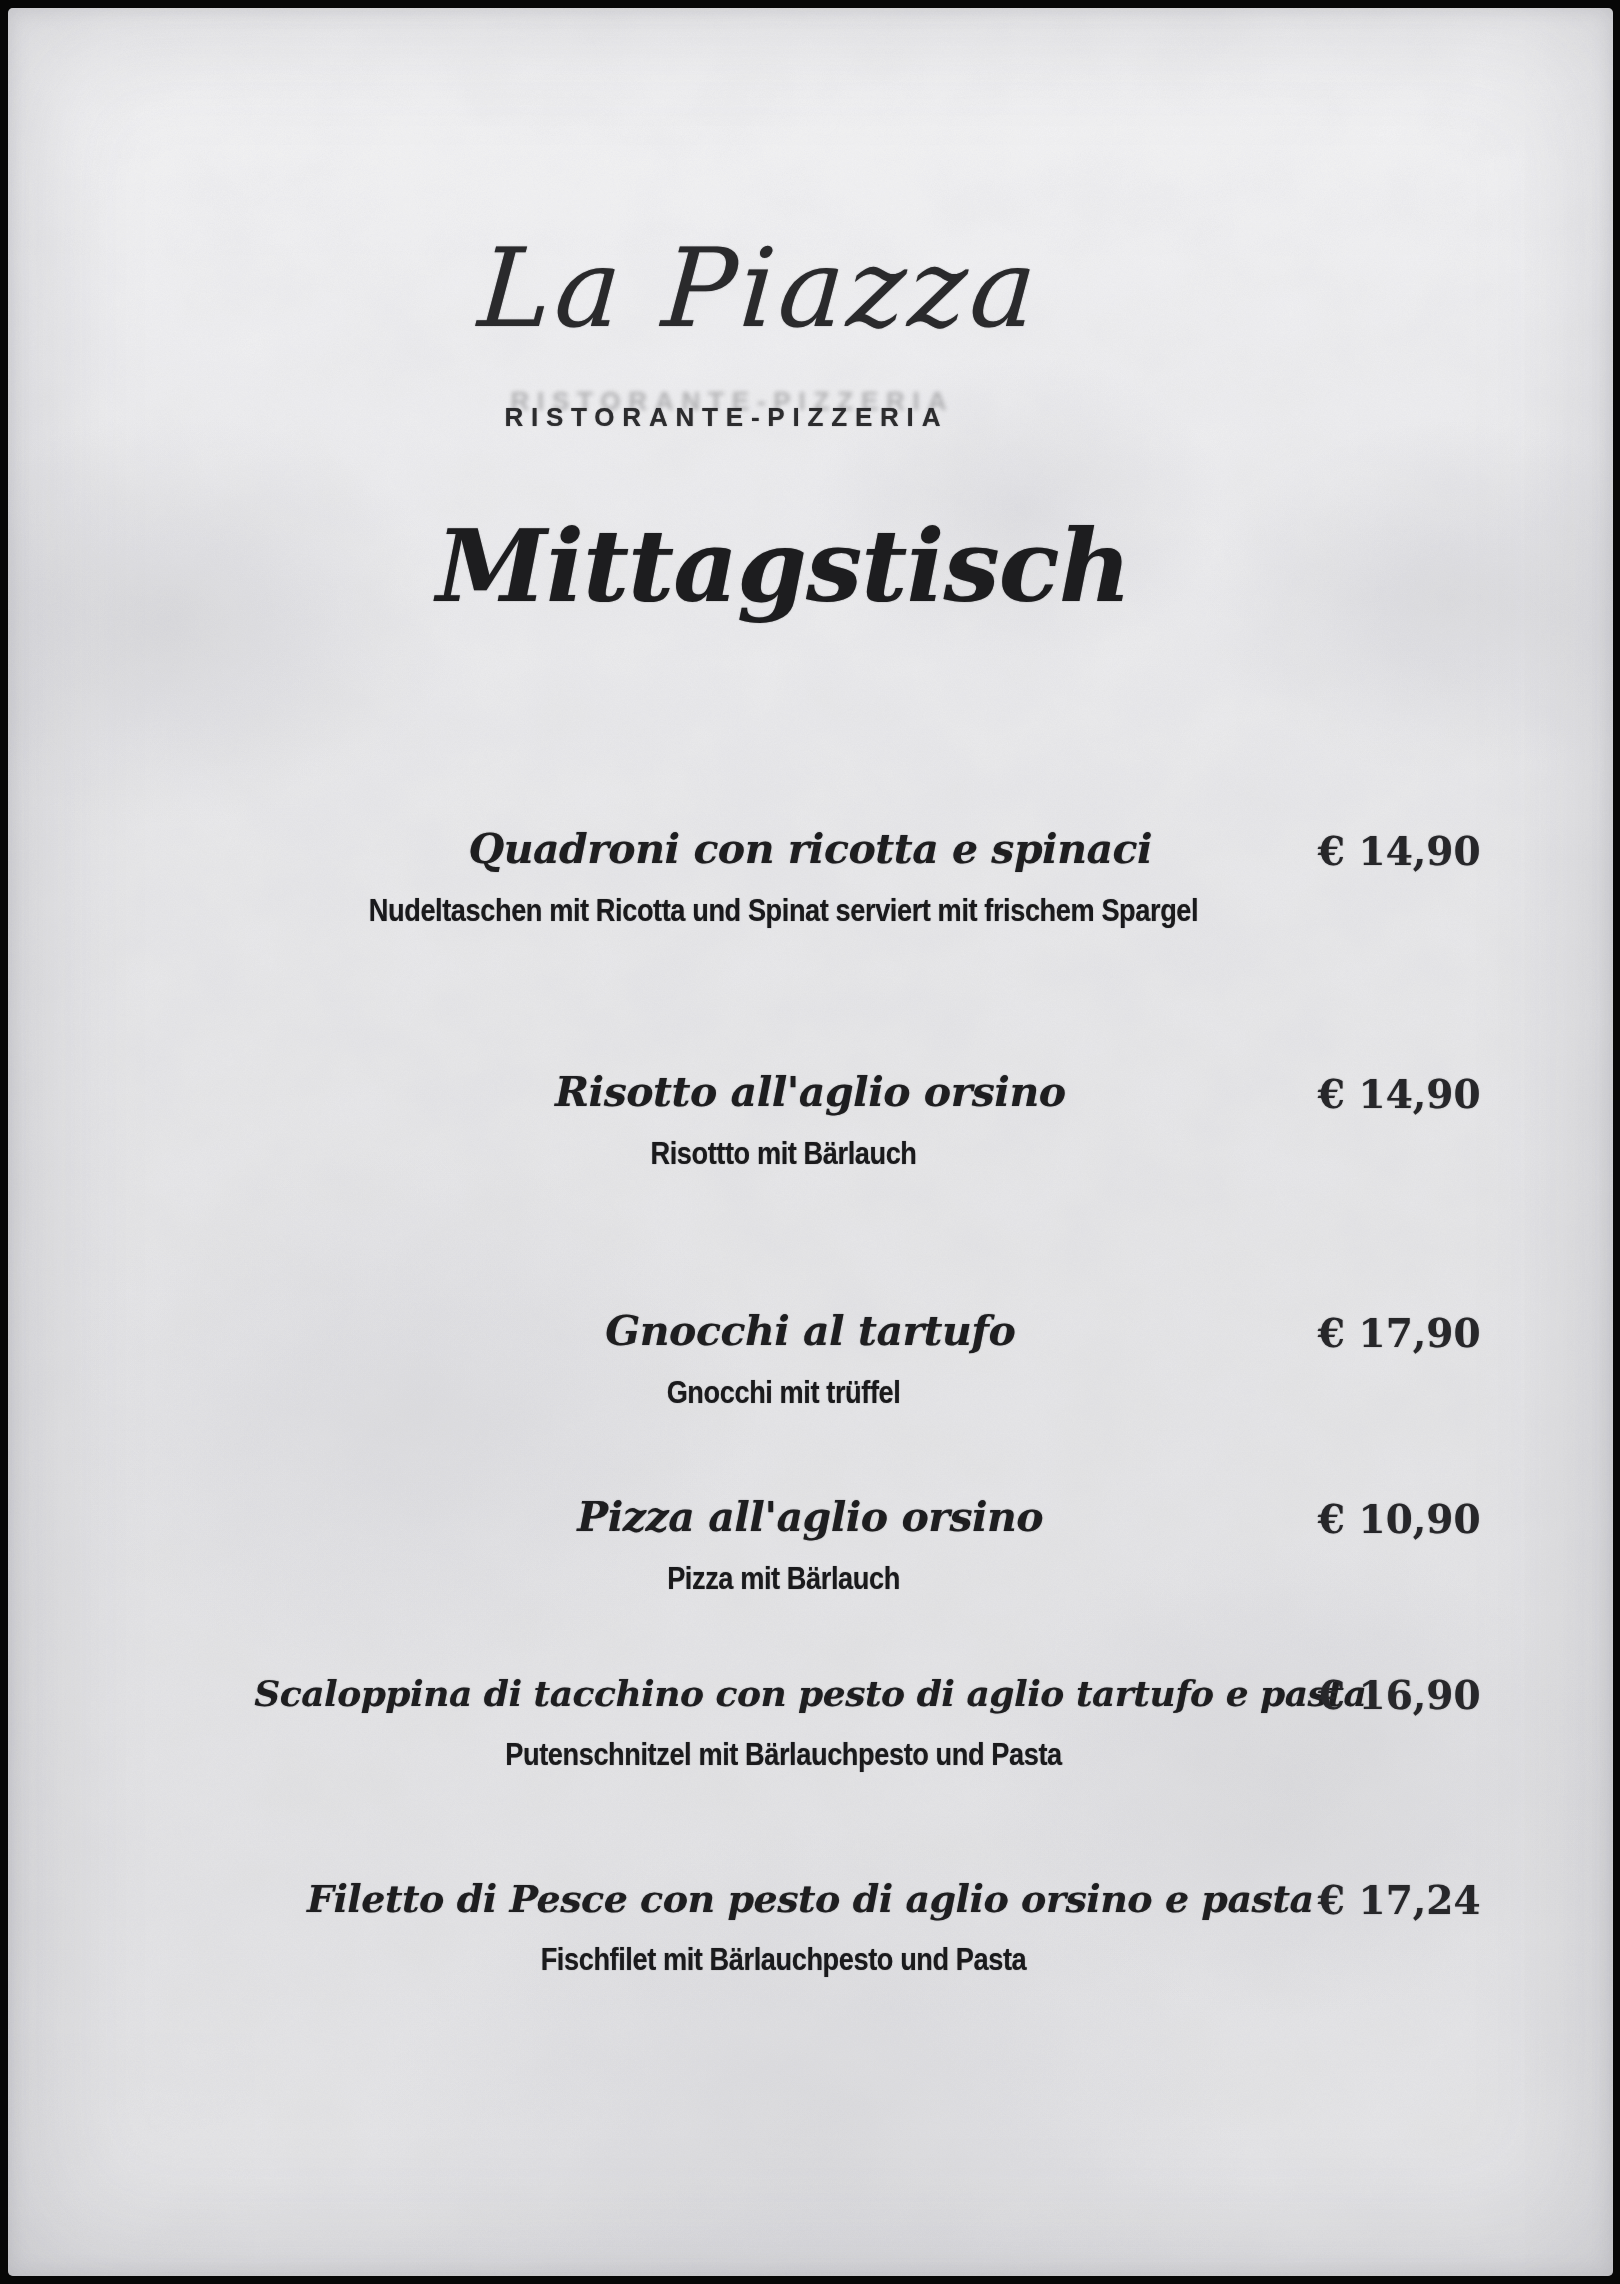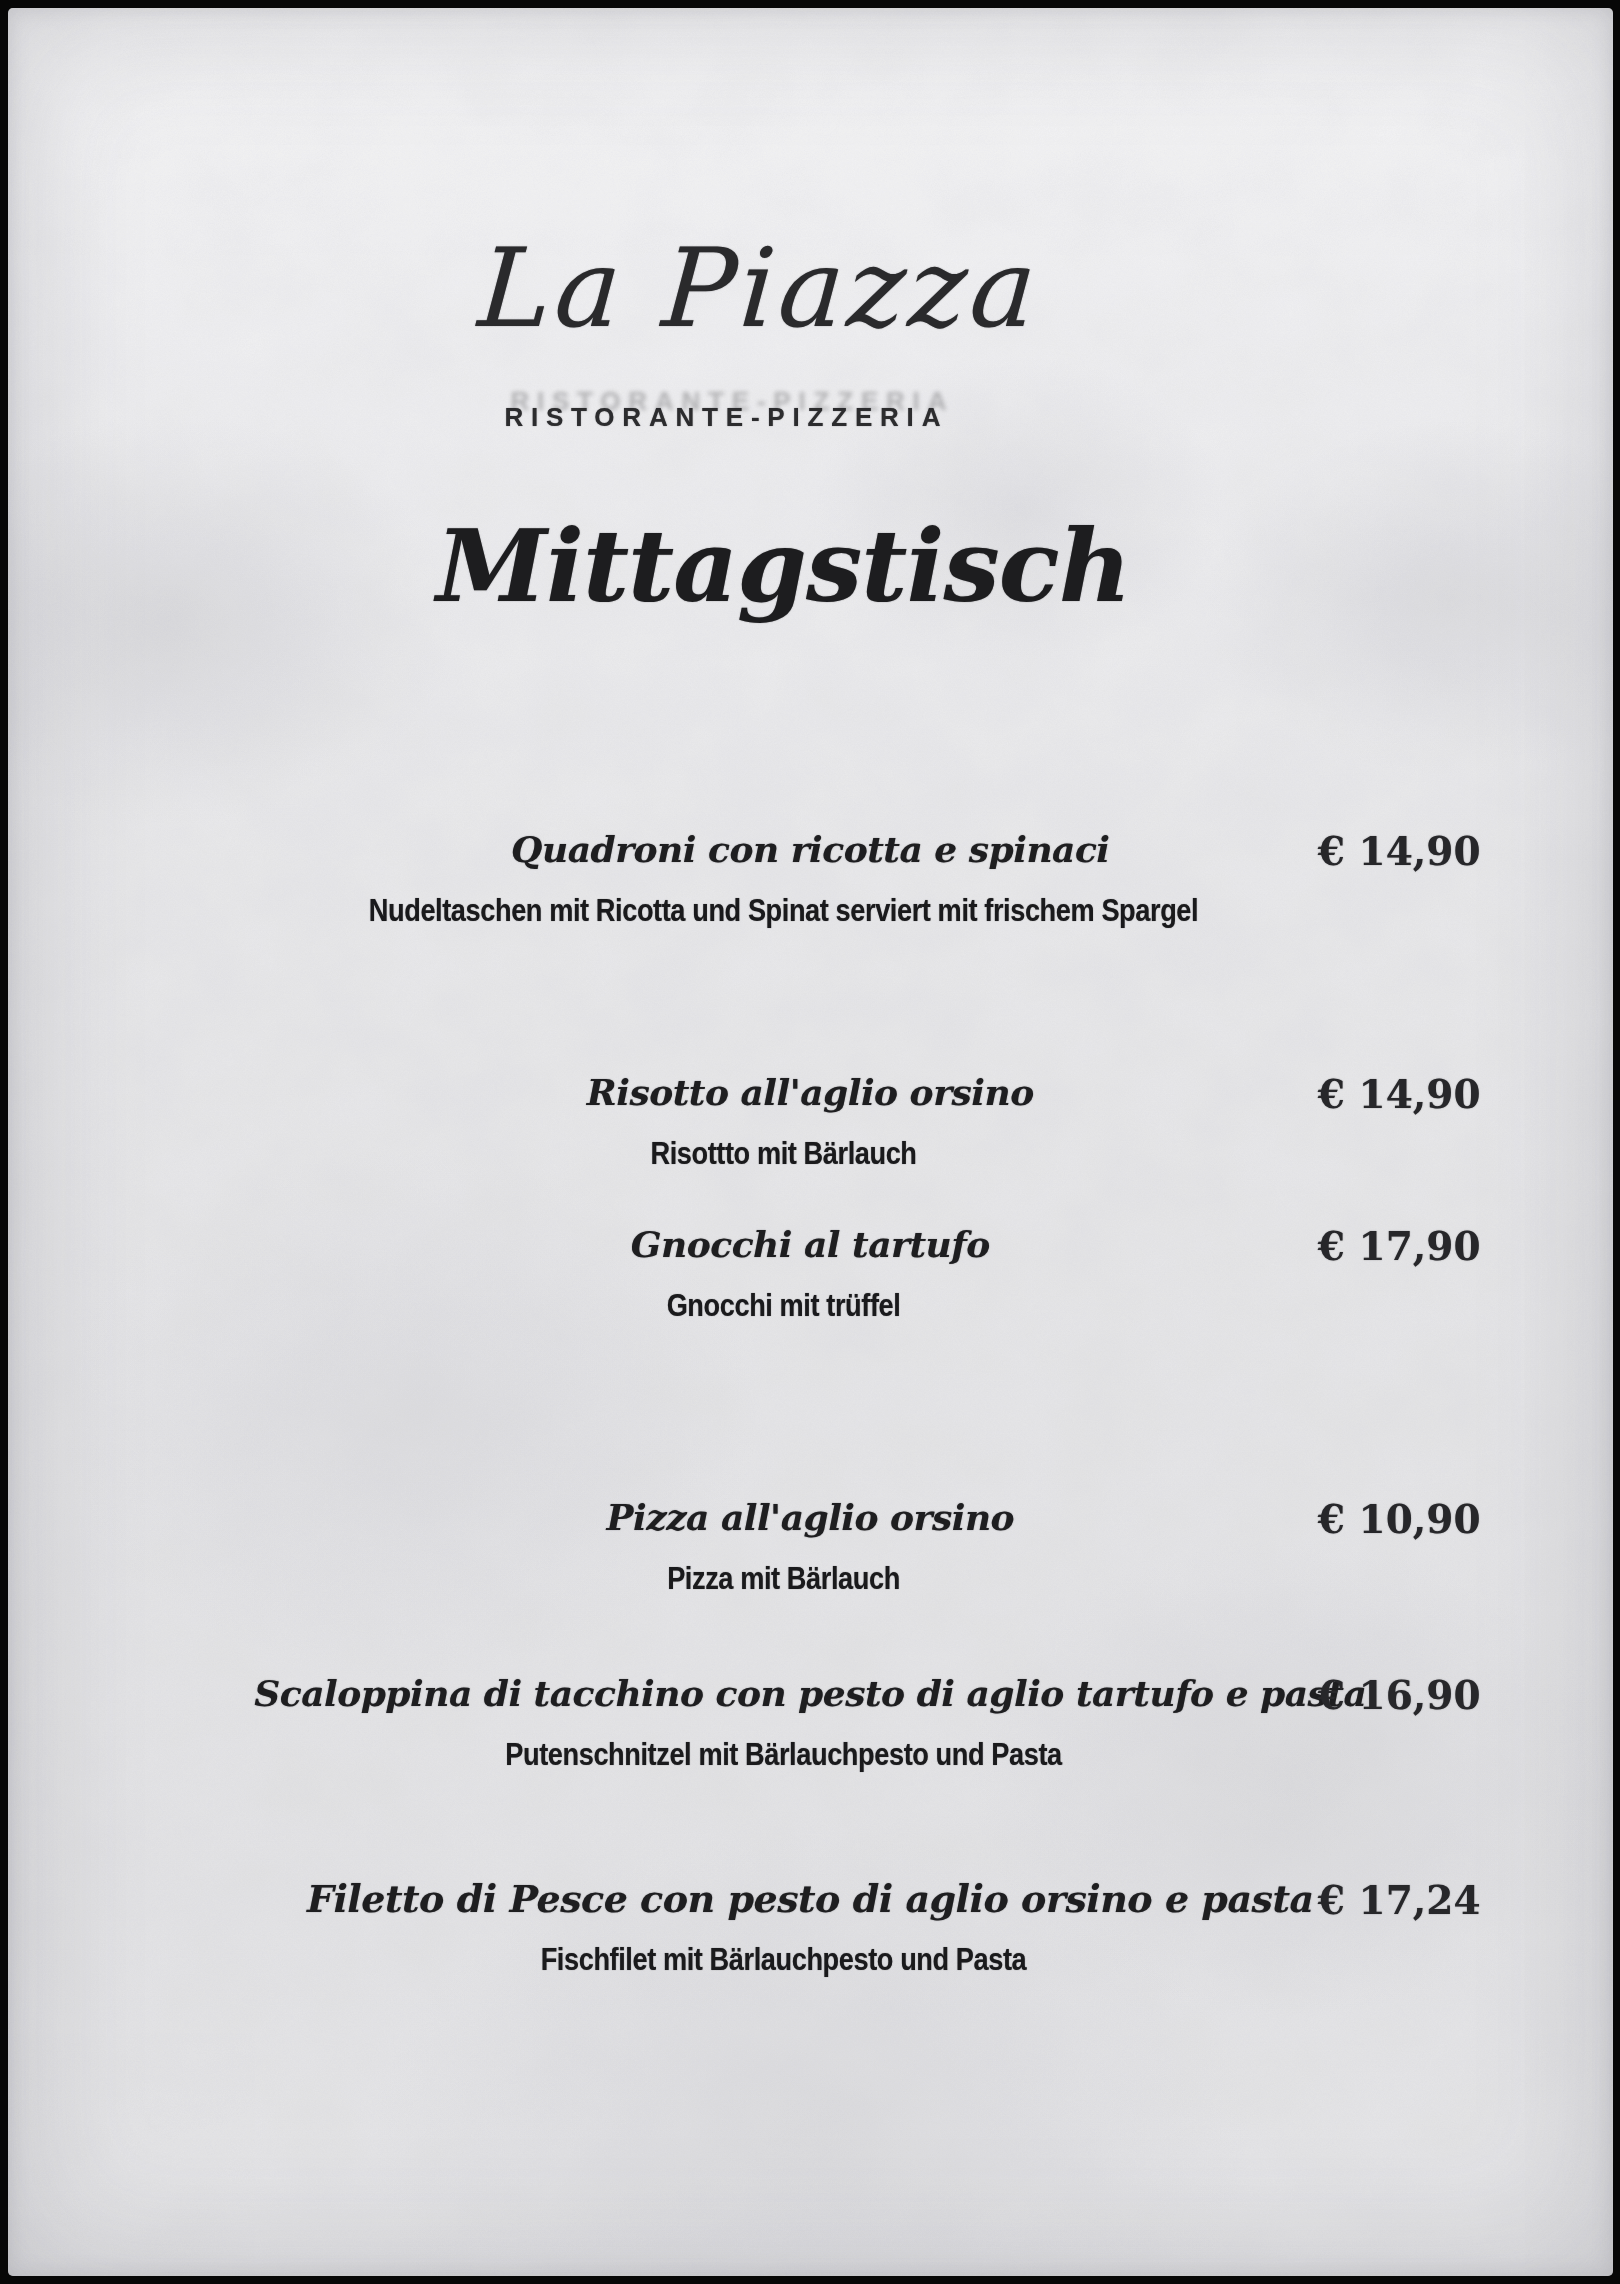--- a/index.html
+++ b/index.html
@@ -78,21 +78,21 @@
   
   .menu { position: absolute; inset: 0; }
   .menu-item { position: absolute; left: 0; width: 100%; }
   .item-name {
     width: 100%;
     text-align: center;
     line-height: 51px;
     font-family: "DejaVu Serif", serif;
     font-style: italic;
     font-weight: 600;
-    font-size: 36px;
+    font-size: 41px;
     letter-spacing: -0.5px;
     color: #1e1e20;
   }
   .menu-item.small .item-name { font-size: 36px; }
   .menu-item.smaller .item-name { font-size: 38px; }
   .item-desc {
     width: 100%;
     margin-top: 17.6px;
     position: relative; left: -27px;
     text-align: center;
@@ -148,21 +148,21 @@
         <div class="item-desc">Nudeltaschen mit Ricotta und Spinat serviert mit frischem Spargel</div>
         <div class="item-price">€ 14,90</div>
       </section>
 
       <section class="menu-item" style="top:1059px">
         <div class="item-name">Risotto all'aglio orsino</div>
         <div class="item-desc">Risottto mit Bärlauch</div>
         <div class="item-price">€ 14,90</div>
       </section>
 
-      <section class="menu-item" style="top:1211px">
+      <section class="menu-item" style="top:1298px">
         <div class="item-name">Gnocchi al tartufo</div>
         <div class="item-desc">Gnocchi mit trüffel</div>
         <div class="item-price">€ 17,90</div>
       </section>
 
       <section class="menu-item" style="top:1484px">
         <div class="item-name">Pizza all'aglio orsino</div>
         <div class="item-desc">Pizza mit Bärlauch</div>
         <div class="item-price">€ 10,90</div>
       </section>

